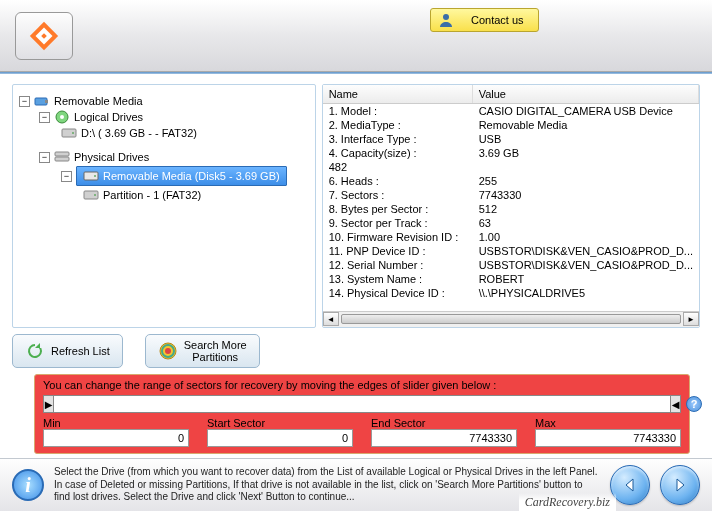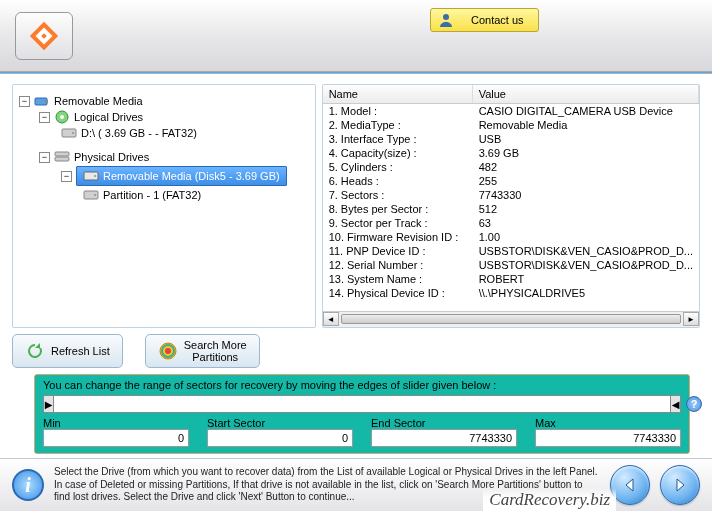--- a/index.html
+++ b/index.html
@@ -38,37 +38,37 @@
 .td-name { width: 150px; }
 .td-val { flex: 1; }
 .table-scroll { height: 16px; border-top: 1px solid #ccc; background: #f0f0f0; position: relative; }
 .table-scroll .arr { width: 16px; height: 14px; background: linear-gradient(#fff,#ddd); border: 1px solid #aaa; position: absolute; top: 0; display: flex; align-items: center; justify-content: center; font-size: 8px; }
 .table-scroll .thumb { position: absolute; left: 18px; right: 18px; top: 2px; height: 10px; background: linear-gradient(#eee,#ccc); border: 1px solid #999; border-radius: 2px; }
 
 .btn-row { display: flex; gap: 22px; padding: 0 12px 4px 12px; }
 .soft-btn { background: linear-gradient(to bottom, #f9fbfd, #d9e6f0); border: 1px solid #9cb8cf; border-radius: 5px; padding: 4px 12px; font-size: 11px; display: flex; align-items: center; gap: 6px; cursor: pointer; }
 .soft-btn svg { width: 20px; height: 20px; }
 
-.slider-section { margin: 2px 22px 4px 34px; border: 1px solid #d7a96e; background: #14b8a6; border-radius: 3px; padding: 4px 8px 6px 8px; font-size: 11px; }
+.slider-section { margin: 2px 22px 4px 34px; border: 1px solid #d7a96e; background: #ef4444; border-radius: 3px; padding: 4px 8px 6px 8px; font-size: 11px; }
 .slider-track { height: 18px; border: 1px solid #888; background: #fff; margin: 4px 0; display: flex; align-items: center; justify-content: space-between; position: relative; }
 .slider-track .handle { width: 10px; height: 16px; background: #e4e4e4; border-right: 1px solid #888; display: flex; align-items: center; justify-content: center; font-size: 10px; }
 .slider-track .handle.r { border-right: none; border-left: 1px solid #888; }
 .help-ico { position: absolute; right: -22px; top: 0; width: 16px; height: 16px; border-radius: 50%; background: radial-gradient(#9ecbff,#4a90d9); border: 1px solid #2a6bb5; color: #fff; font-size: 11px; display: flex; align-items: center; justify-content: center; font-weight: bold; }
 .sector-grid { display: flex; gap: 18px; margin-top: 4px; }
 .sector-col { flex: 1; }
 .sector-col label { display: block; font-size: 11px; }
 .sector-col input { width: 100%; border: 1px solid #999; padding: 2px 4px; font-size: 11px; text-align: right; }
 
 .footer { display: flex; align-items: center; padding: 6px 12px; gap: 10px; background: linear-gradient(to bottom,#fefefe,#e4e4e8); border-top: 1px solid #c3c9d0; }
 .info-ico { width: 32px; height: 32px; border-radius: 50%; background: radial-gradient(#aadfff,#3d8ee8); border: 2px solid #2a6bb5; color: #fff; font-size: 20px; font-weight: bold; font-style: italic; font-family: Georgia, serif; display: flex; align-items: center; justify-content: center; flex-shrink: 0; }
 .footer-text { font-size: 10px; line-height: 1.25; flex: 1; color: #222; }
 .nav-btn { width: 40px; height: 40px; border-radius: 50%; background: radial-gradient(circle at 35% 30%, #d4ecff, #6db3f0 60%, #2a78c2); border: 1px solid #2a6bb5; display: flex; align-items: center; justify-content: center; cursor: pointer; box-shadow: inset 0 2px 3px rgba(255,255,255,.6), 0 1px 2px rgba(0,0,0,.2); }
 .nav-btn svg { width: 18px; height: 18px; }
 
-.watermark { position: absolute; bottom: 0; right: 96px; font-size: 17px; font-style: italic; color: #444; font-family: "Comic Sans MS", cursive; background: linear-gradient(to bottom, rgba(255,255,255,0), #fff 40%); padding: 2px 6px; }
+.watermark { position: absolute; bottom: 0; right: 96px; font-size: 12px; font-style: italic; color: #444; font-family: "Comic Sans MS", cursive; background: linear-gradient(to bottom, rgba(255,255,255,0), #fff 40%); padding: 2px 6px; }
 </style>
 </head>
 <body>
 
 <div class="header">
   <div class="logo-box">
     <svg viewBox="0 0 32 32">
         <rect x="6" y="6" width="20" height="20" fill="#ff7a2a" transform="rotate(45 16 16)"></rect>
         <rect x="10" y="10" width="12" height="12" fill="#fff" transform="rotate(45 16 16)"></rect>
         <g fill="#ff7a2a">
@@ -167,21 +167,20 @@
         </div>
         <div class="table-row">
           <div class="td-name">3. Interface Type :</div>
           <div class="td-val">USB</div>
         </div>
         <div class="table-row">
           <div class="td-name">4. Capacity(size) :</div>
           <div class="td-val">3.69 GB</div>
         </div>
         <div class="table-row">
-          <div class="td-name">5. Cylinders :</div>
           <div class="td-val">482</div>
         </div>
         <div class="table-row">
           <div class="td-name">6. Heads :</div>
           <div class="td-val">255</div>
         </div>
         <div class="table-row">
           <div class="td-name">7. Sectors :</div>
           <div class="td-val">7743330</div>
         </div>

